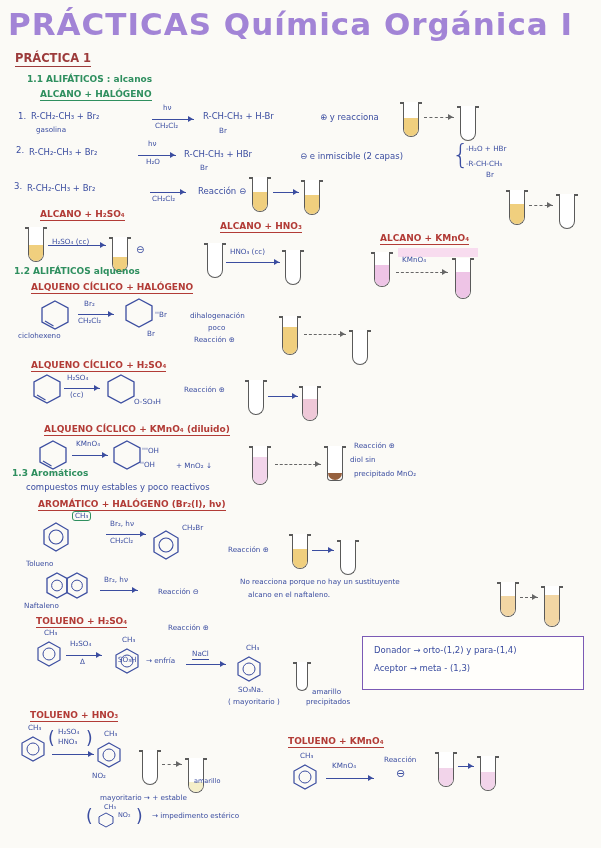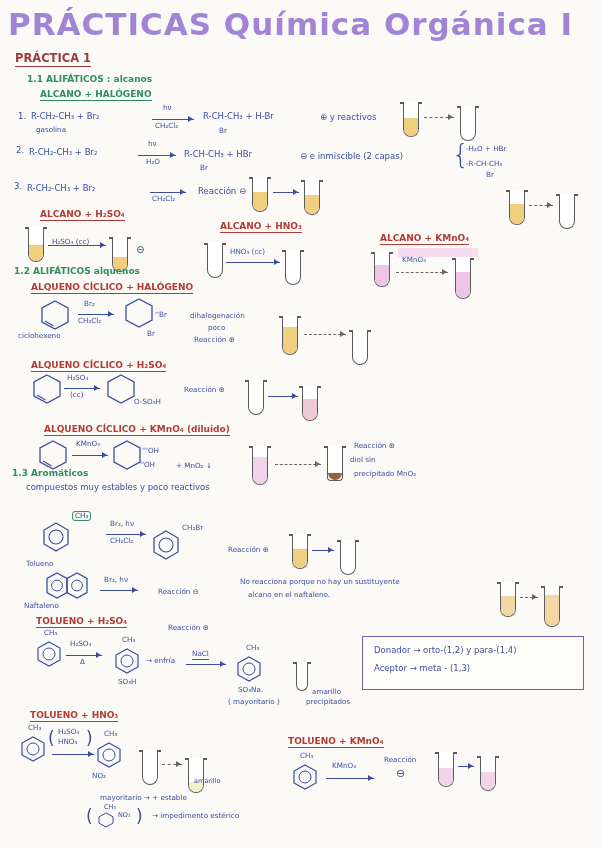--- a/index.html
+++ b/index.html
@@ -42,21 +42,21 @@
   <div class="t green b u" style="left:40px;top:89px;font-size:9px">ALCANO + HALÓGENO</div>
 
   <span class="t" style="left:18px;top:112px">1.</span>
   <span class="t" style="left:31px;top:112px">R-CH₂-CH₃ + Br₂</span>
   <span class="t sm" style="left:36px;top:126px">gasolina</span>
   <span class="t sm" style="left:163px;top:104px">hν</span>
   <div class="arr" style="left:152px;top:119px;width:42px"></div>
   <span class="t sm" style="left:155px;top:122px">CH₂Cl₂</span>
   <span class="t" style="left:203px;top:112px">R-CH-CH₃ + H-Br</span>
   <span class="t sm" style="left:219px;top:127px">Br</span>
-  <span class="t" style="left:320px;top:113px">⊕ y reactivos</span>
+  <span class="t" style="left:320px;top:113px">⊕ y reacciona</span>
   <div class="tube" style="left:403px;top:102px">
     <div class="liq" style="height:52%;background:#f0cf7e"></div>
     </div>
   <div class="arr dash" style="left:424px;top:117px;width:30px"></div>
   <div class="tube" style="left:460px;top:106px"></div>
 
   <span class="t" style="left:16px;top:146px">2.</span>
   <span class="t" style="left:29px;top:148px">R-CH₂-CH₃ + Br₂</span>
   <span class="t sm" style="left:148px;top:140px">hν</span>
   <div class="arr" style="left:138px;top:155px;width:38px"></div>
@@ -178,20 +178,21 @@
   <div class="arr dash" style="left:275px;top:464px;width:46px"></div>
   <div class="tube" style="left:327px;top:446px;border-radius:0 0 4px 4px">
     <div class="liq" style="height:7px;background:#96603e"></div>
     </div>
   <span class="t sm" style="left:354px;top:442px">Reacción ⊕</span>
   <span class="t sm" style="left:350px;top:456px">diol sin</span>
   <span class="t sm" style="left:354px;top:470px">precipitado MnO₂</span>
 
   <div class="t green b" style="left:12px;top:468px;font-size:9px">1.3 Aromáticos</div>
   <div class="t" style="left:26px;top:483px">compuestos muy estables y poco reactivos</div>
+  <div class="t red b u" style="left:38px;top:499px;font-size:9px">AROMÁTICO + HALÓGENO (Br₂(l), hν)</div>
 
   <svg class="struct" style="left:42px;top:522px" width="28" height="30" viewBox="0 0 28 30">
     <polygon points="14,1 26,8 26,22 14,29 2,22 2,8" fill="none" stroke="#3b4da0" stroke-width="1.3"></polygon>
     <circle cx="14" cy="15" r="7" fill="none" stroke="#3b4da0" stroke-width="1.1"></circle>
   </svg>
   <span class="t sm gbox" style="left:72px;top:511px">CH₃</span>
   <span class="t sm" style="left:110px;top:520px">Br₂, hν</span>
   <div class="arr" style="left:106px;top:534px;width:40px"></div>
   <span class="t sm" style="left:110px;top:537px">CH₂Cl₂</span>
   <svg class="struct" style="left:152px;top:530px" width="28" height="30" viewBox="0 0 28 30">
@@ -235,21 +236,21 @@
     <circle cx="13" cy="13" r="6" fill="none" stroke="#3b4da0" stroke-width="1"></circle>
   </svg>
   <span class="t sm" style="left:70px;top:640px">H₂SO₄</span>
   <div class="arr" style="left:66px;top:655px;width:36px"></div>
   <span class="t sm" style="left:80px;top:658px">Δ</span>
   <span class="t sm" style="left:122px;top:636px">CH₃</span>
   <svg class="struct" style="left:114px;top:648px" width="26" height="26" viewBox="0 0 26 26">
     <polygon points="13,1 24,7 24,19 13,25 2,19 2,7" fill="none" stroke="#3b4da0" stroke-width="1.2"></polygon>
     <circle cx="13" cy="13" r="6" fill="none" stroke="#3b4da0" stroke-width="1"></circle>
   </svg>
-  <span class="t sm" style="left:118px;top:678px">SO₃H</span>
+  <span class="t sm" style="left:118px;top:656px">SO₃H</span>
   <span class="t sm" style="left:146px;top:657px">→ enfría</span>
   <span class="t sm u" style="left:192px;top:650px">NaCl</span>
   <div class="arr" style="left:186px;top:664px;width:40px"></div>
   <span class="t sm" style="left:246px;top:644px">CH₃</span>
   <svg class="struct" style="left:236px;top:656px" width="26" height="26" viewBox="0 0 26 26">
     <polygon points="13,1 24,7 24,19 13,25 2,19 2,7" fill="none" stroke="#3b4da0" stroke-width="1.2"></polygon>
     <circle cx="13" cy="13" r="6" fill="none" stroke="#3b4da0" stroke-width="1"></circle>
   </svg>
   <span class="t sm" style="left:238px;top:686px">SO₃Na.</span>
   <span class="t sm" style="left:228px;top:698px">( mayoritario )</span>

